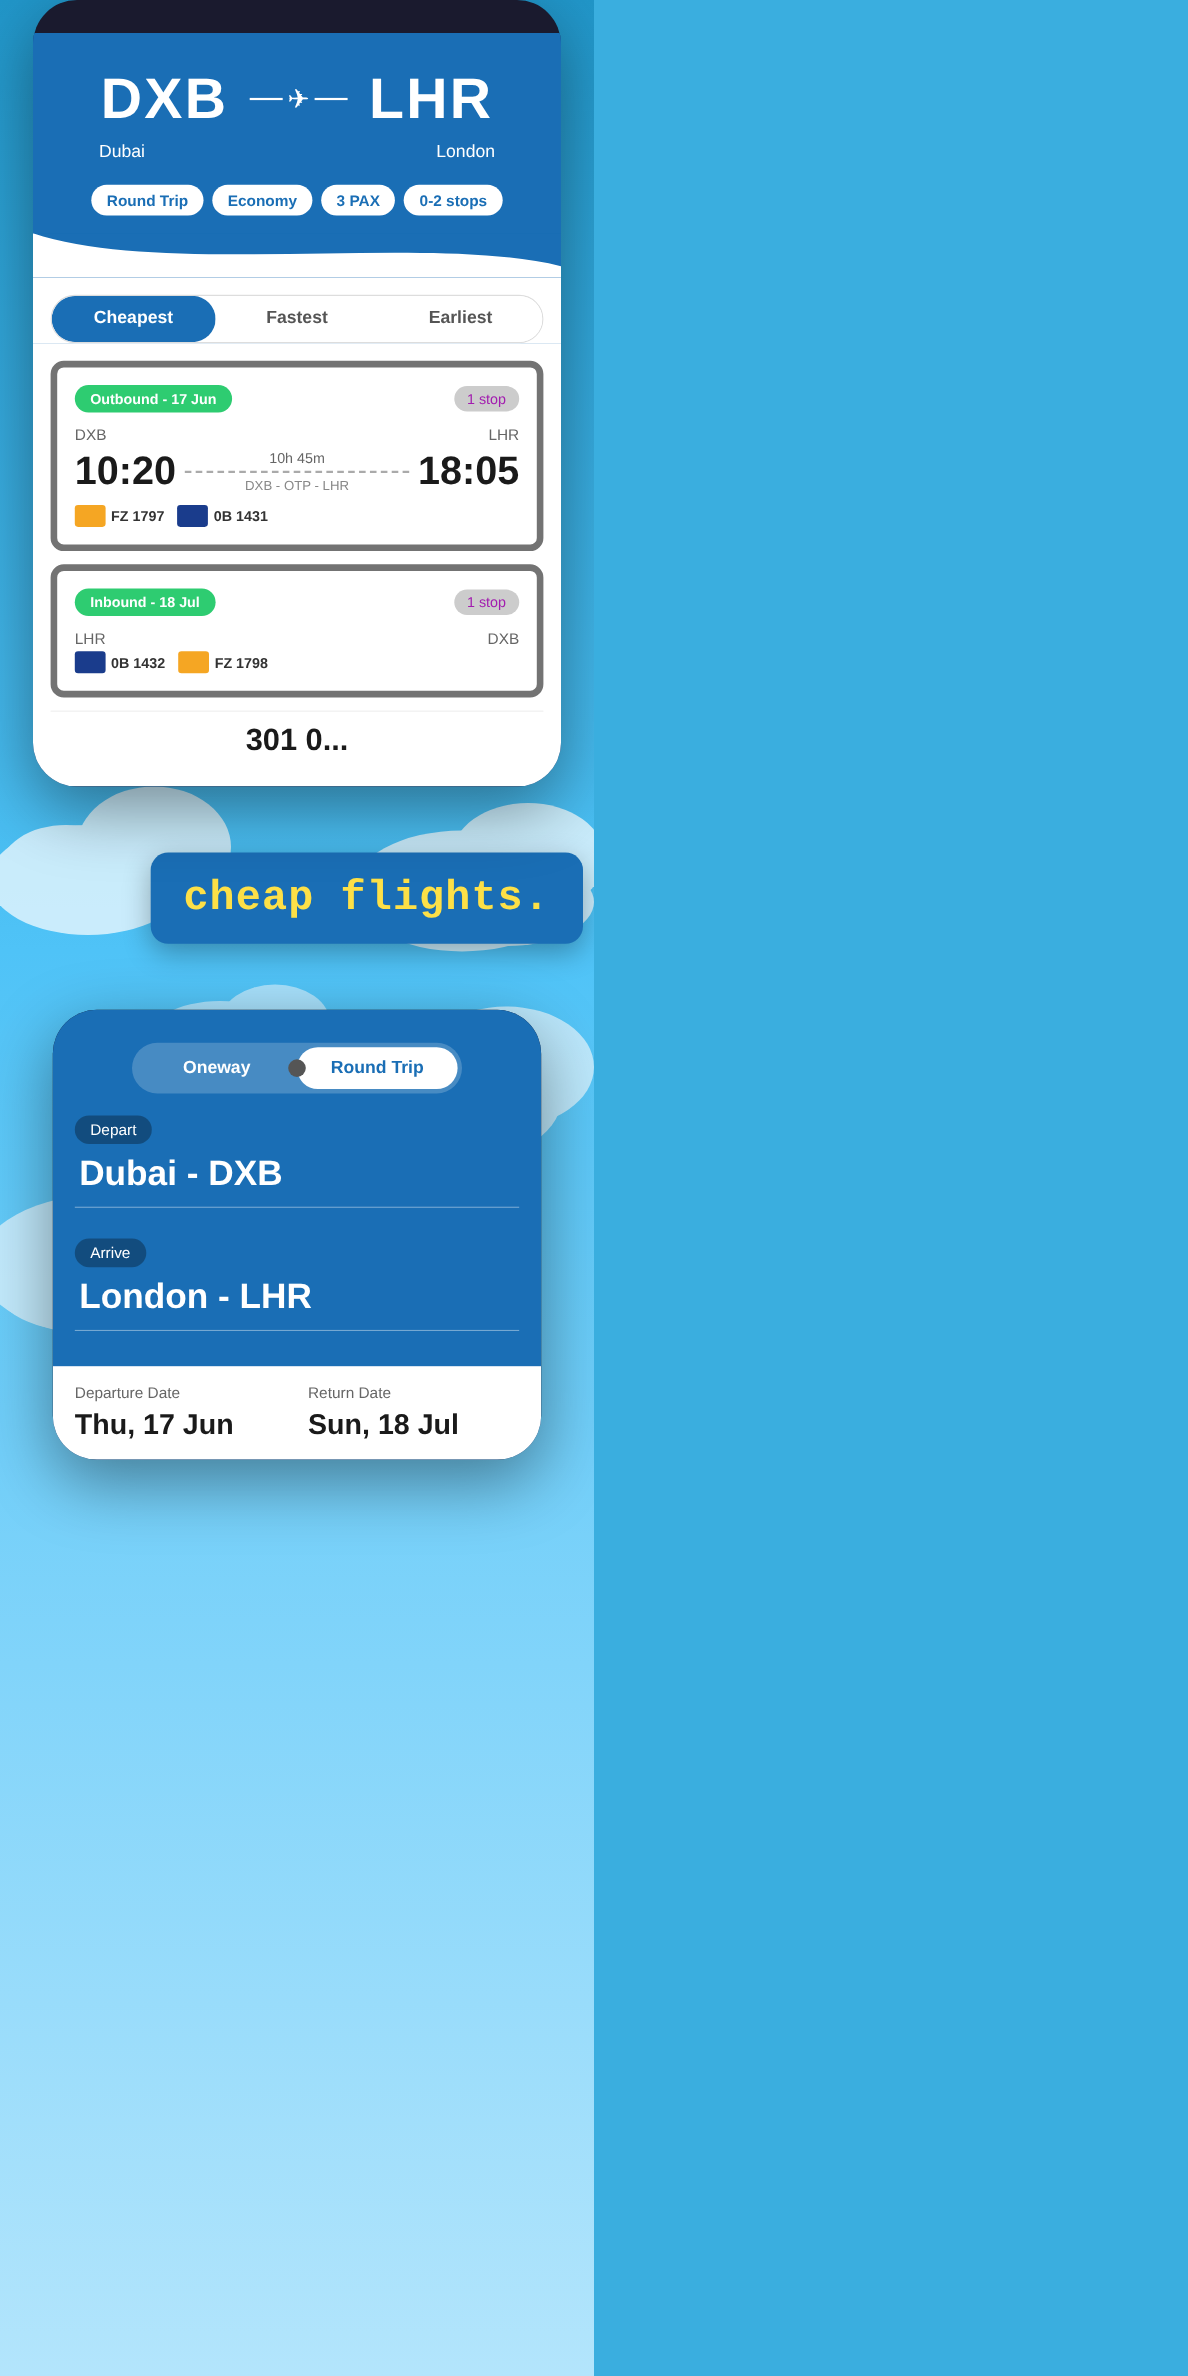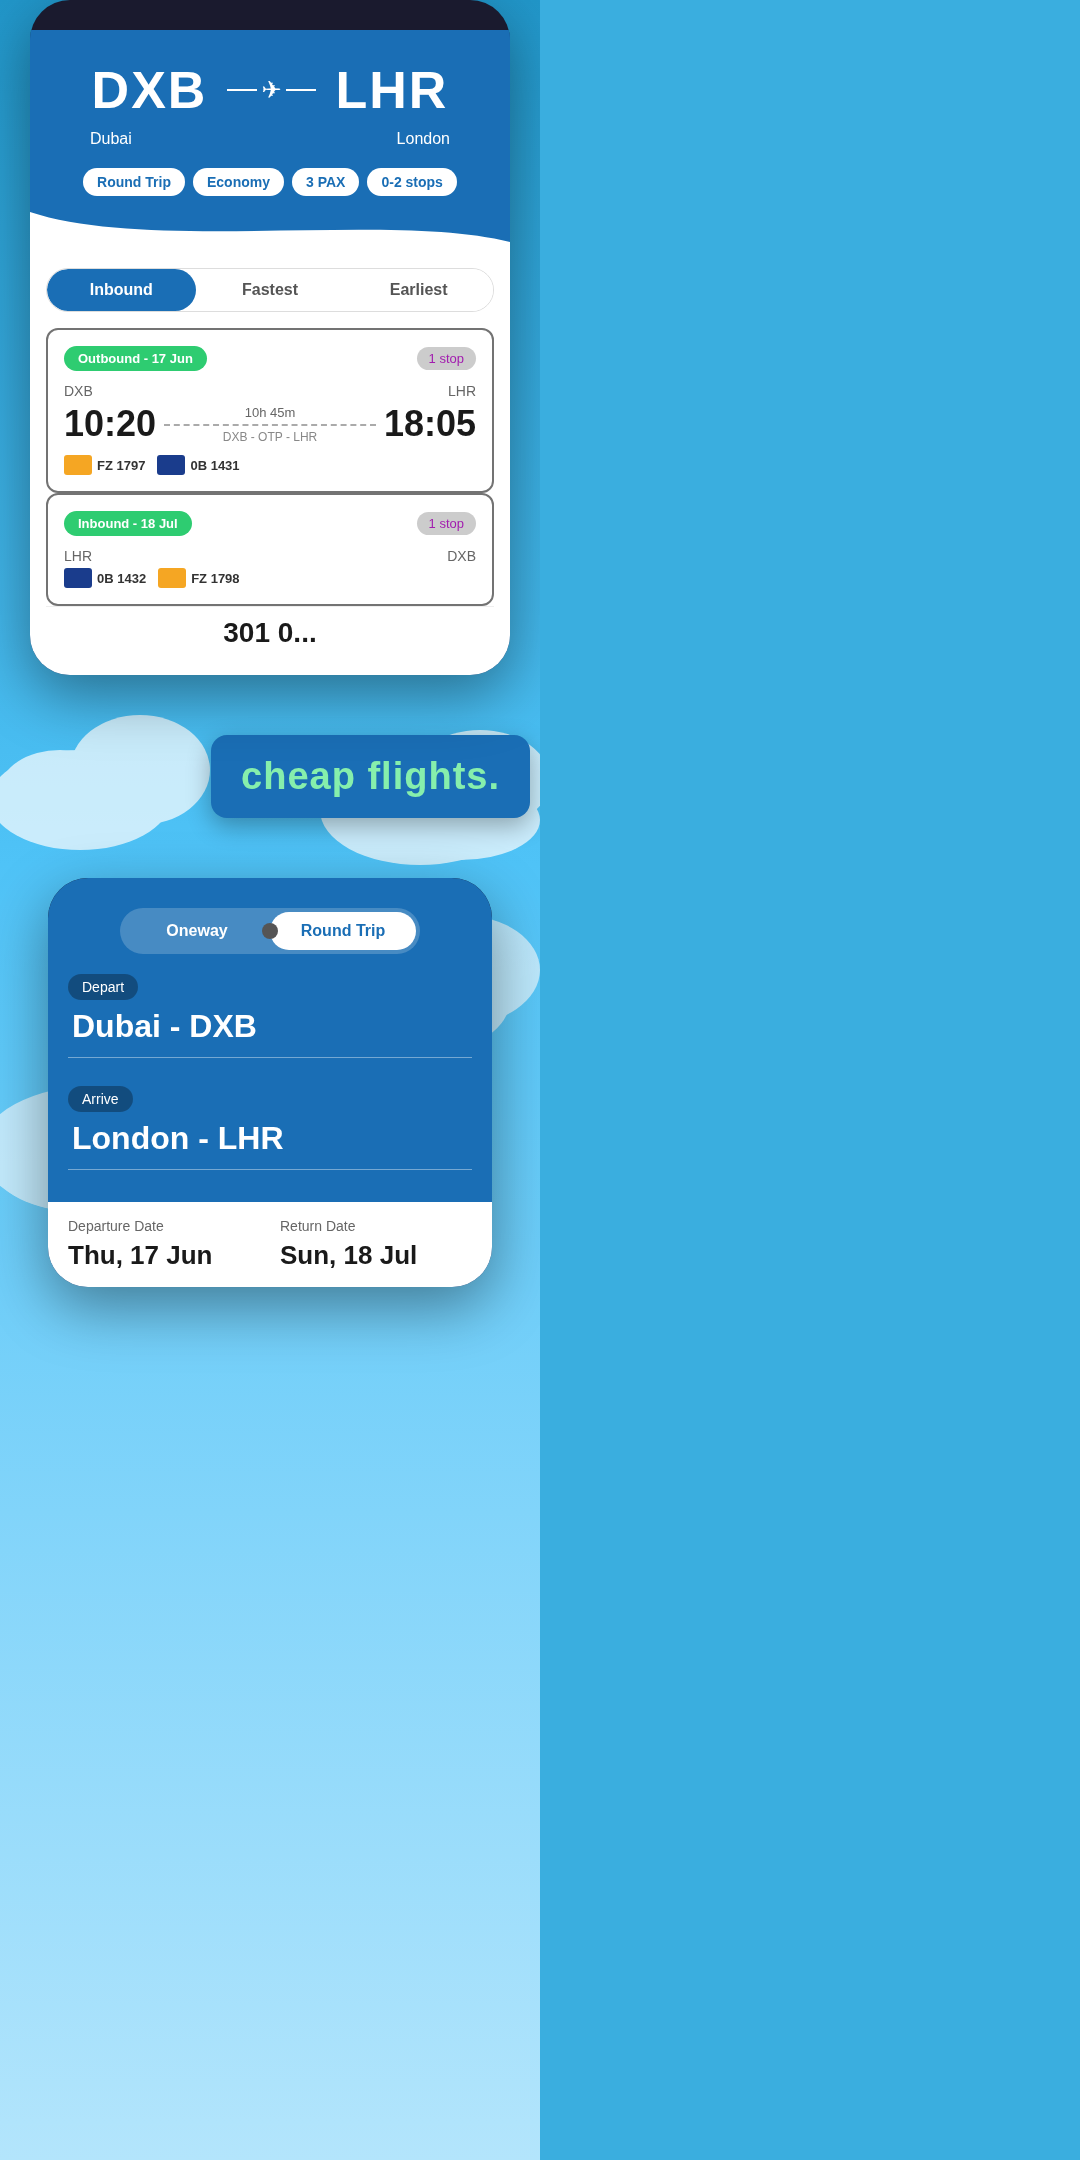--- a/index.html
+++ b/index.html
@@ -162,23 +162,24 @@
       background: white;
     }
 
     
     .results-section {
       background: white;
       padding: 16px;
     }
 
     .flight-card {
-      border: 2px solid #737373;
+      border: 6px solid #737373;
       border-radius: 12px;
       padding: 16px;
+      margin-bottom: 12px;
     }
 
     .flight-card-header {
       display: flex;
       justify-content: space-between;
       align-items: center;
       margin-bottom: 12px;
     }
 
     .direction-badge {
@@ -294,22 +295,22 @@
       margin: 20px 30px 20px auto;
       margin-right: -10px;
       display: inline-block;
       box-shadow: 0 8px 25px rgba(0,0,0,0.3);
       max-width: 80%;
     }
 
     .cheap-flights-text {
       font-size: 38px;
       font-weight: 900;
-      color: #86efac;
-      font-family: Liberation Sans, sans-serif;
+      color: #fde047;
+      font-family: Liberation Mono, monospace;
       letter-spacing: 1px;
     }
 
     
     .bottom-phone {
       width: 444px;
       margin: 0 auto;
       position: relative;
       z-index: 10;
     }
@@ -475,21 +476,21 @@
       </div>
 
       <div class="wave-container">
         <svg viewBox="0 0 480 40" preserveAspectRatio="none" xmlns="http://www.w3.org/2000/svg">
           <path d="M0,0 C120,40 360,0 480,30 L480,40 L0,40 Z" fill="white"></path>
         </svg>
       </div>
 
       <div class="tabs-section">
         <div class="tabs">
-          <div class="tab active">Inbound</div>
+          <div class="tab active">Cheapest</div>
           <div class="tab inactive">Fastest</div>
           <div class="tab inactive">Earliest</div>
         </div>
       </div>
 
       <div class="results-section">
 
         <div class="flight-card">
           <div class="flight-card-header">
             <span class="direction-badge">Outbound - 17 Jun</span>

